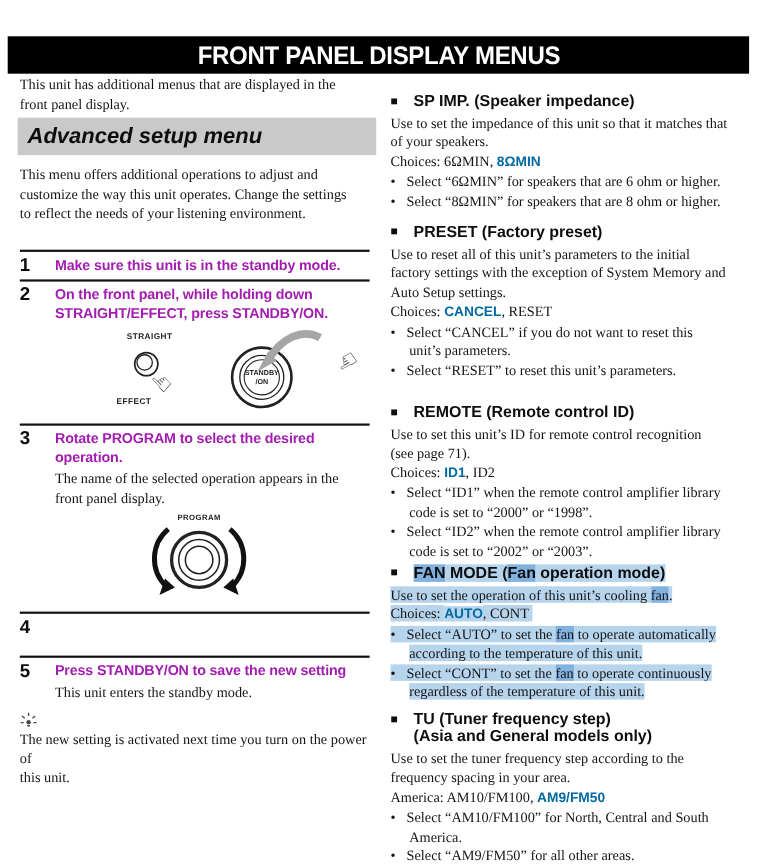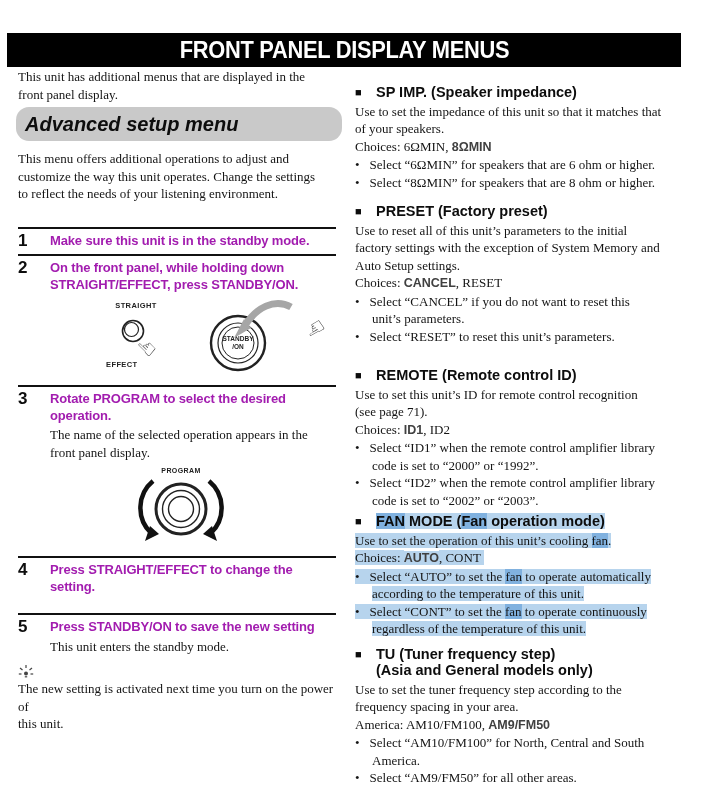--- a/index.html
+++ b/index.html
@@ -13,21 +13,21 @@
              font-size:23px;letter-spacing:-0.3px;transform:scaleX(0.95);white-space:nowrap;}
 
   
   .col-left{position:absolute;left:18px;top:68px;width:322px;}
   .col-right{position:absolute;left:355px;top:84px;width:345px;}
 
   p,.para{margin:0;font-size:13px;line-height:17.5px;white-space:pre-wrap;}
 
   
   .adv-bar{margin-top:4px;margin-left:-2px;width:326px;height:34px;background:#c9c9c9;
-           display:flex;align-items:center;padding-left:9px;box-sizing:border-box;border-radius:13px;}
+           display:flex;align-items:center;padding-left:9px;box-sizing:border-box;}
   .adv-title{font-family:"Liberation Sans",sans-serif;font-weight:bold;font-style:italic;
              font-size:20px;color:#0d0d0d;letter-spacing:0px;}
   .adv-desc{margin-top:9px;}
 
   
   .step{width:318px;border-top:2.5px solid #111;padding-top:3px;}
   .step-head{display:flex;}
   .step-num{width:32px;font-family:"Liberation Sans",sans-serif;font-weight:bold;
             font-size:17px;line-height:17px;color:#0d0d0d;flex:0 0 32px;}
   .step-text{font-family:"Liberation Sans",sans-serif;font-weight:bold;font-size:13px;
@@ -56,21 +56,21 @@
   .sec-title-wrap{flex:1;}
   .sec-title-line1{white-space:pre-wrap;}
   .sec-title-line2{white-space:pre-wrap;}
   .sec-desc{margin-top:2px;font-size:13px;line-height:17.5px;white-space:pre-wrap;}
   .sec-choices{font-size:13px;line-height:17.5px;white-space:pre-wrap;}
   .sec-bullets{}
   .bullet{font-size:13px;line-height:17.5px;padding-left:17px;text-indent:-17px;white-space:pre-wrap;}
   .marker{padding-right:10px;}
   .btext{}
 
-  .b{font-family:"Liberation Sans",sans-serif;font-weight:bold;font-size:12.5px;color:#404040;}
+  .b{font-family:"Liberation Sans",sans-serif;font-weight:bold;font-size:12.5px;color:#0369a1;}
   .hl-l{background:#b7d4ed;}
   .hl-d{background:#80b1df;}
 </style>
 </head>
 <body>
 
 <div class="hdr-bar">
   <span class="hdr-title">FRONT PANEL DISPLAY MENUS</span>
 </div>
 
@@ -138,22 +138,20 @@
         <polygon points="107,78 121,71 112,63" fill="#111"></polygon>
         <path d="M171,18 A35,35 0 0 1 173,70" fill="none" stroke="#111" stroke-width="4.5"></path>
         <polygon points="179,78 165,71 174,63" fill="#111"></polygon>
       </svg>
     </div>
   </div>
 
   <div class="step m-step4">
     <div class="step-head">
       <span class="step-num">4</span>
-      <div class="step-text">Press STRAIGHT/EFFECT to change the
-setting.</div>
     </div>
   </div>
 
   <div class="step m-step5">
     <div class="step-head">
       <span class="step-num">5</span>
       <div class="step-text">Press STANDBY/ON to save the new setting</div>
     </div>
     <div class="step-sub">This unit enters the standby mode.</div>
   </div>
@@ -219,21 +217,21 @@
       <div class="sec-title-wrap">
         <div class="sec-title-line1"><span>REMOTE (Remote control ID)</span></div>
 
       </div>
     </div>
     <div class="sec-desc"><span>Use to set this unit’s ID for remote control recognition
 (see page 71).</span></div>
     <div class="sec-choices"><span>Choices: </span><span class="b">ID1</span><span>, ID2</span></div>
     <div class="sec-bullets">
           <div class="bullet"><span class="marker">•</span><span class="btext"><span>Select “ID1” when the remote control amplifier library
-code is set to “2000” or “1992”.</span></span></div>
+code is set to “2000” or “1998”.</span></span></div>
           <div class="bullet"><span class="marker">•</span><span class="btext"><span>Select “ID2” when the remote control amplifier library
 code is set to “2002” or “2003”.</span></span></div>
         </div>
   </div>
 
   <div class="section">
     <div class="sec-h">
       <span class="sq">■</span>
       <div class="sec-title-wrap">
         <div class="sec-title-line1"><span class="hl-d">FAN</span><span class="hl-l"> MODE (</span><span class="hl-d">Fan</span><span class="hl-l"> operation mode)</span></div>

